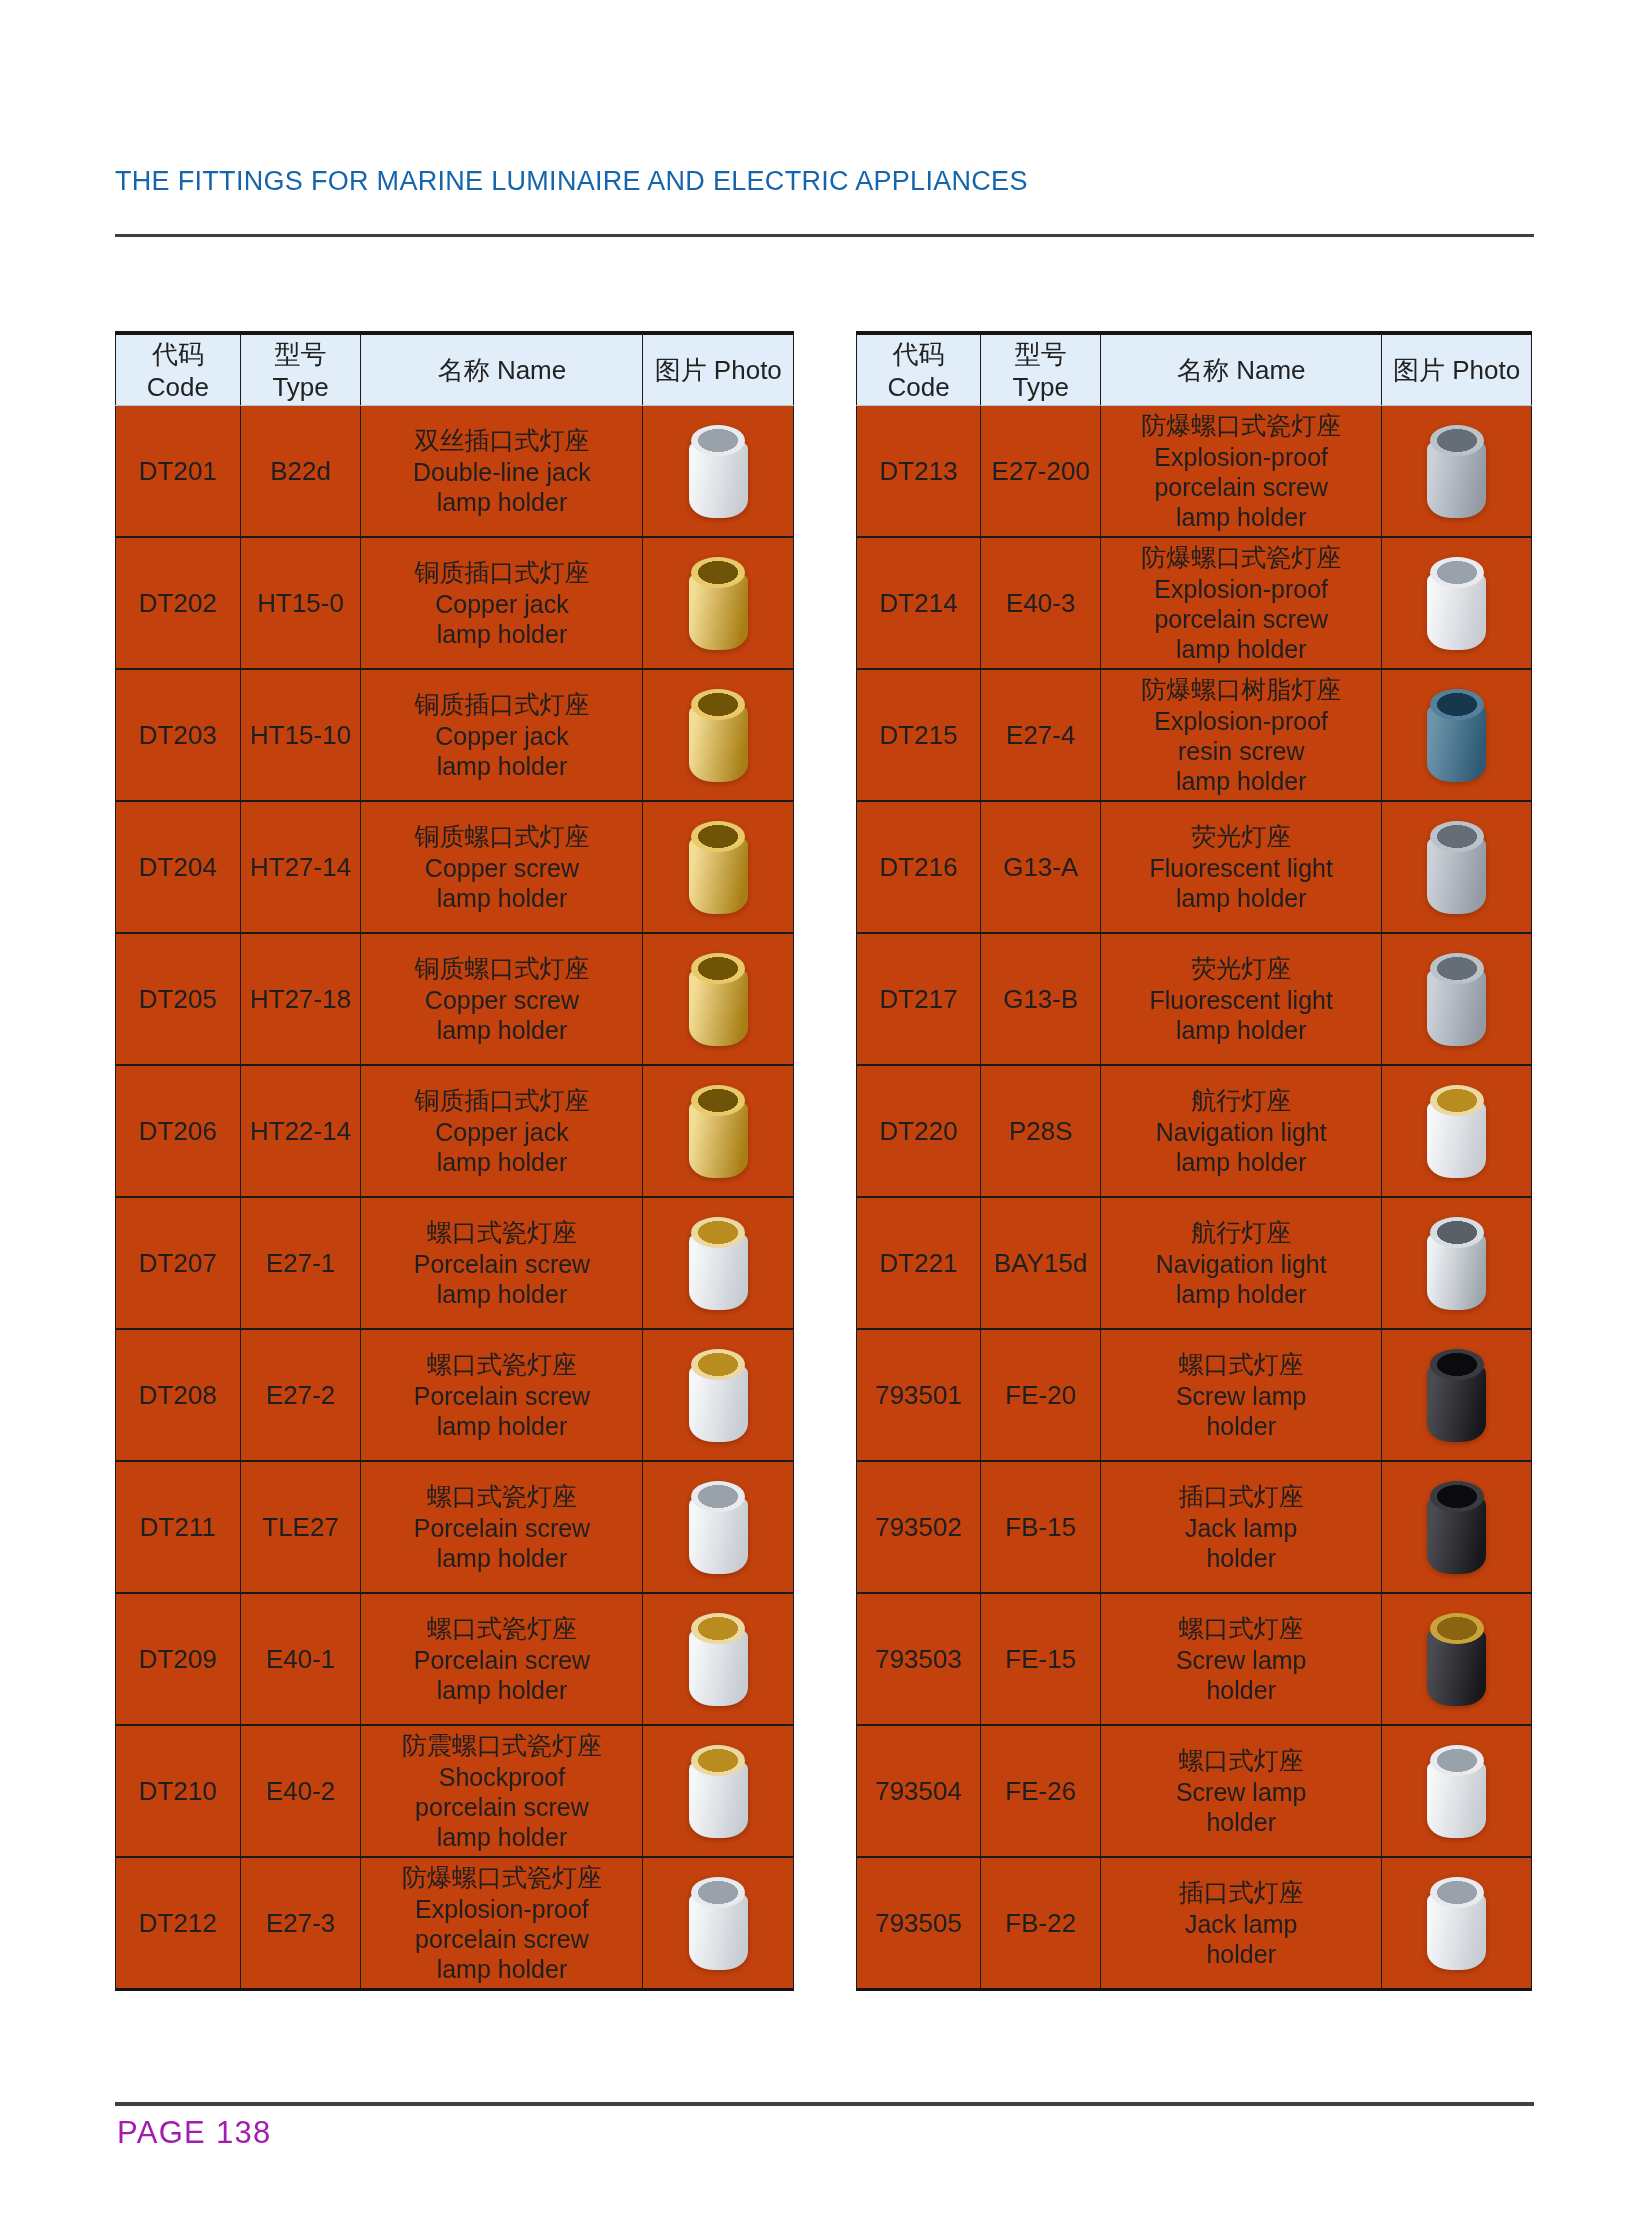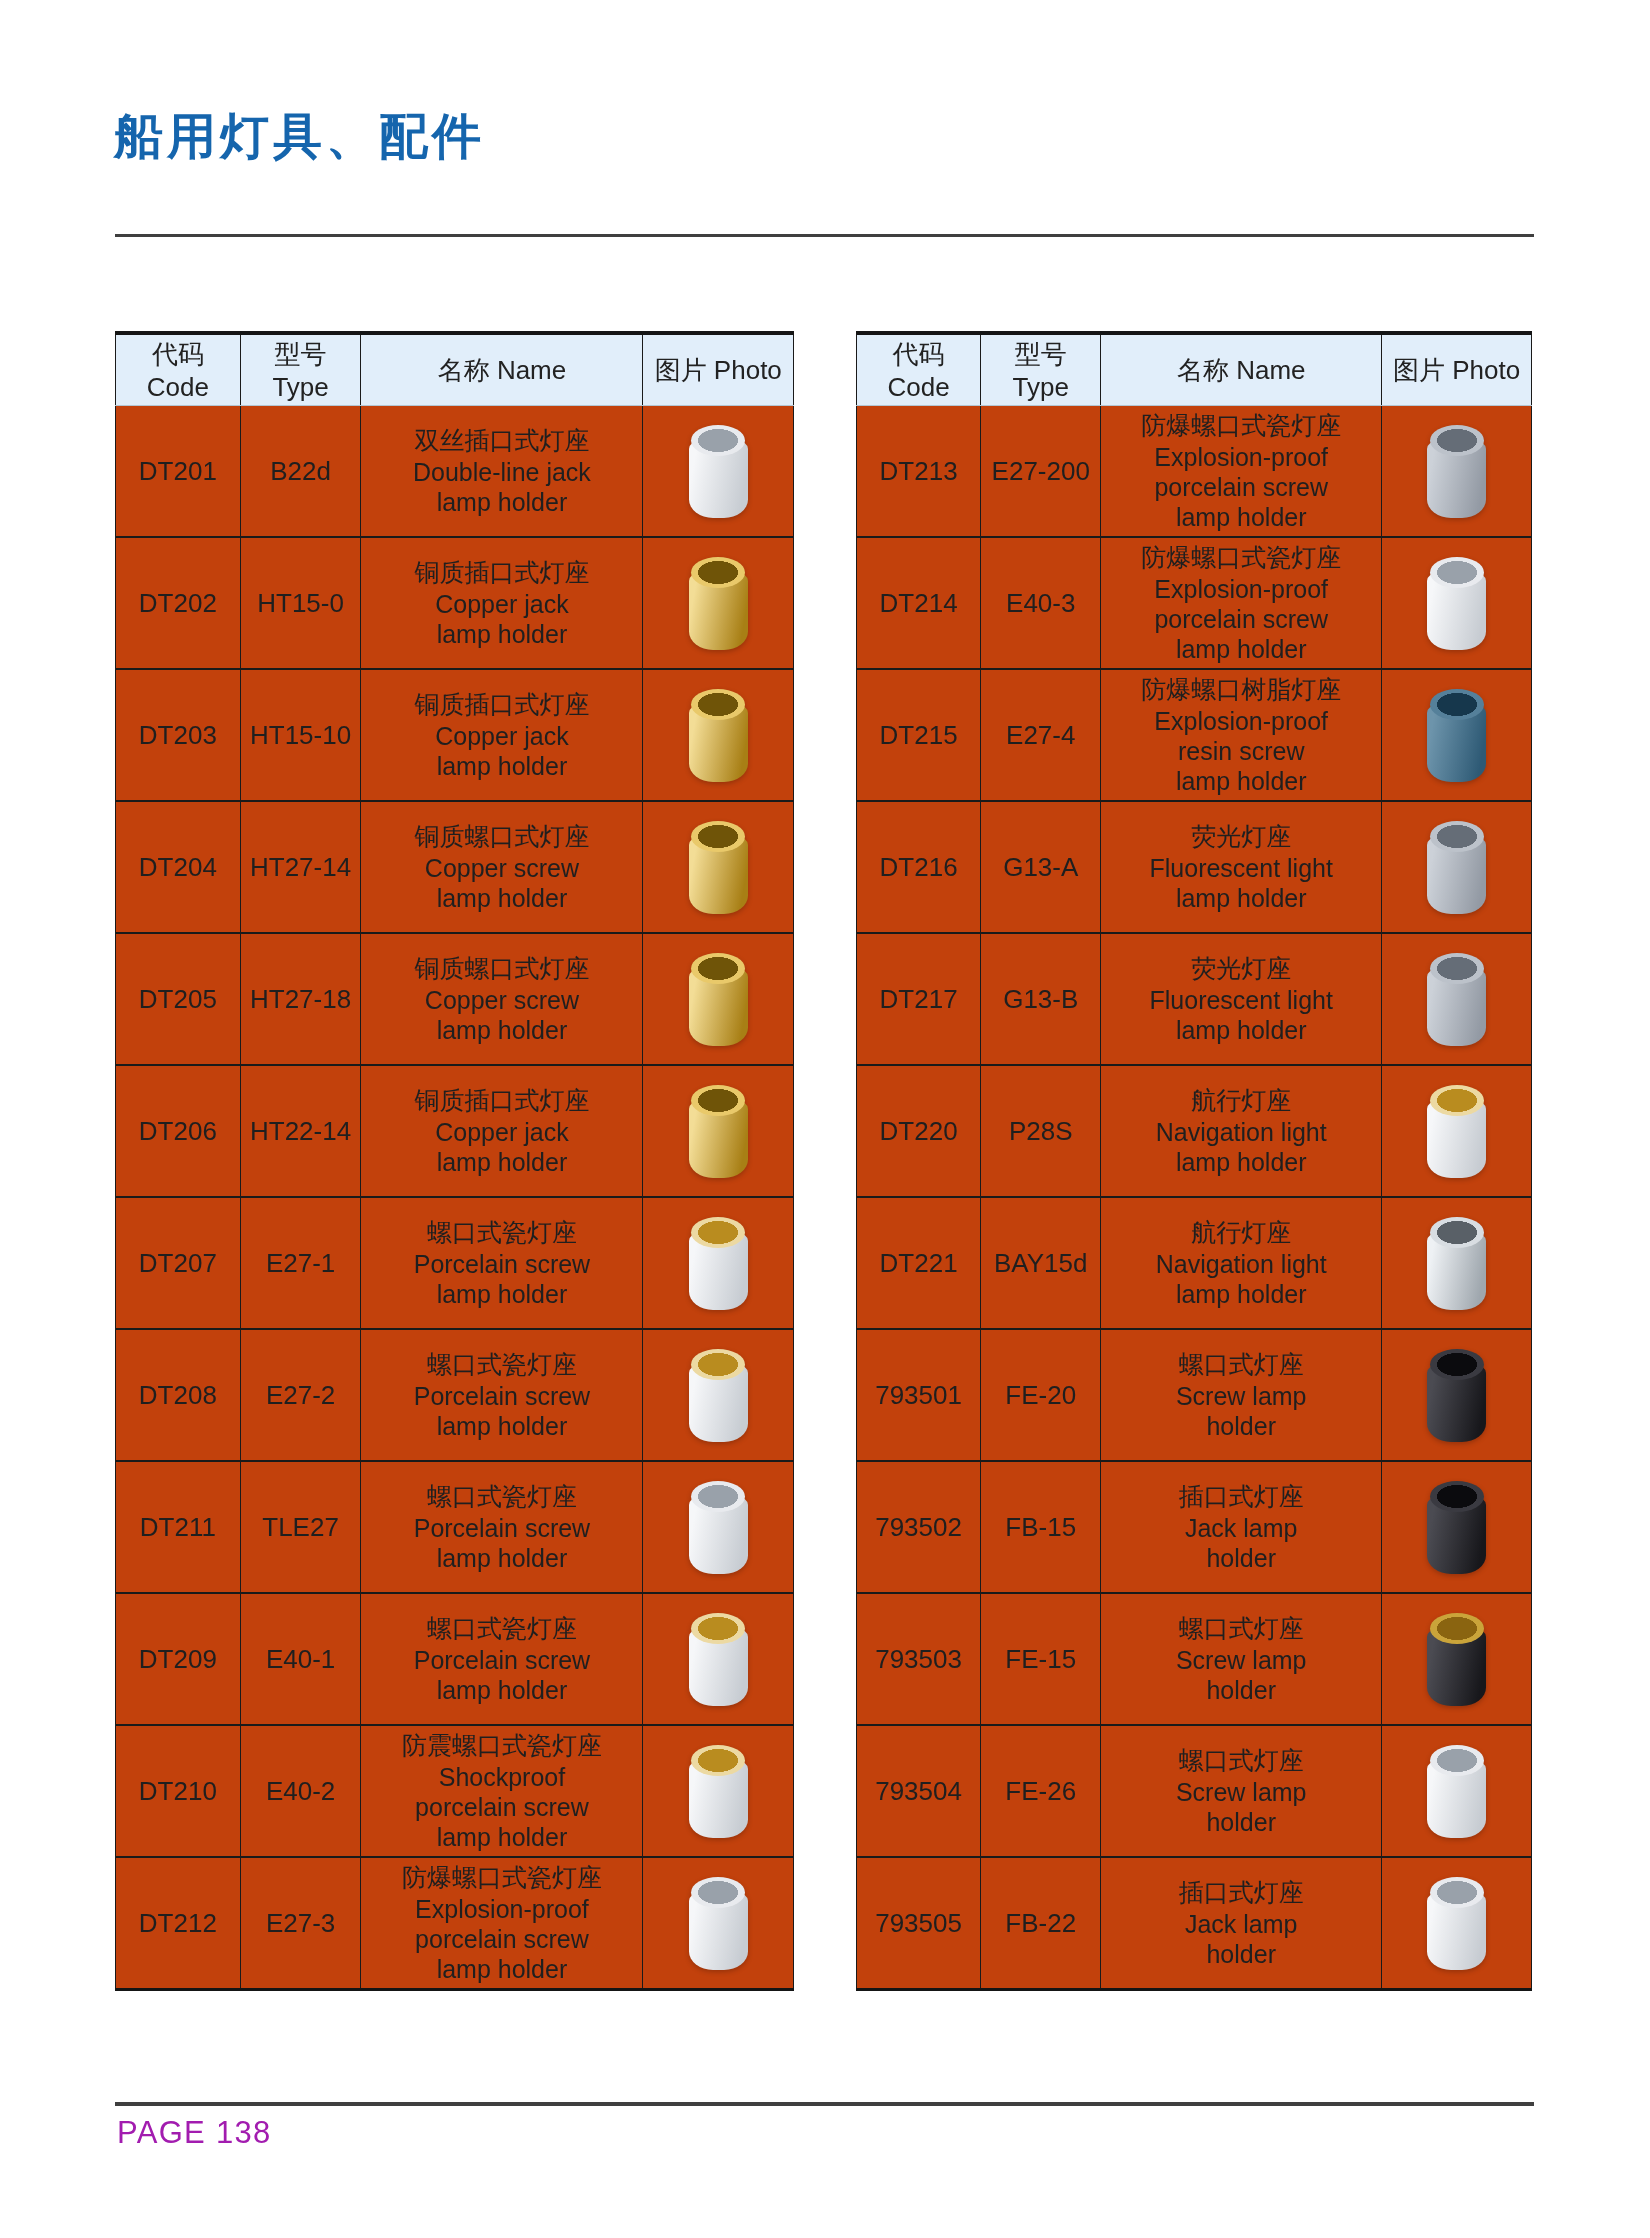--- a/index.html
+++ b/index.html
@@ -68,21 +68,21 @@
 
   
   .footer-rule { position:absolute; left:115px; top:2102px; width:1419px; height:4px; background:#3f3f3f; }
   .page-number { position:absolute; left:117px; top:2115px; font-size:31px; letter-spacing:1.3px; color:#a21caf; }
 </style>
 </head>
 <body>
 
 <div class="page">
 
-  <h1 class="title-cn">船用灯具、配件</h1>
+  <h2 class="title-en">THE FITTINGS FOR MARINE LUMINAIRE AND ELECTRIC APPLIANCES</h2>
   <div class="title-rule"></div>
 
   <table class="product-table left">
     <colgroup>
       <col style="width:18.4%">
         <col style="width:17.8%">
         <col style="width:41.6%">
         <col style="width:22.2%">
     </colgroup>
     <thead>

